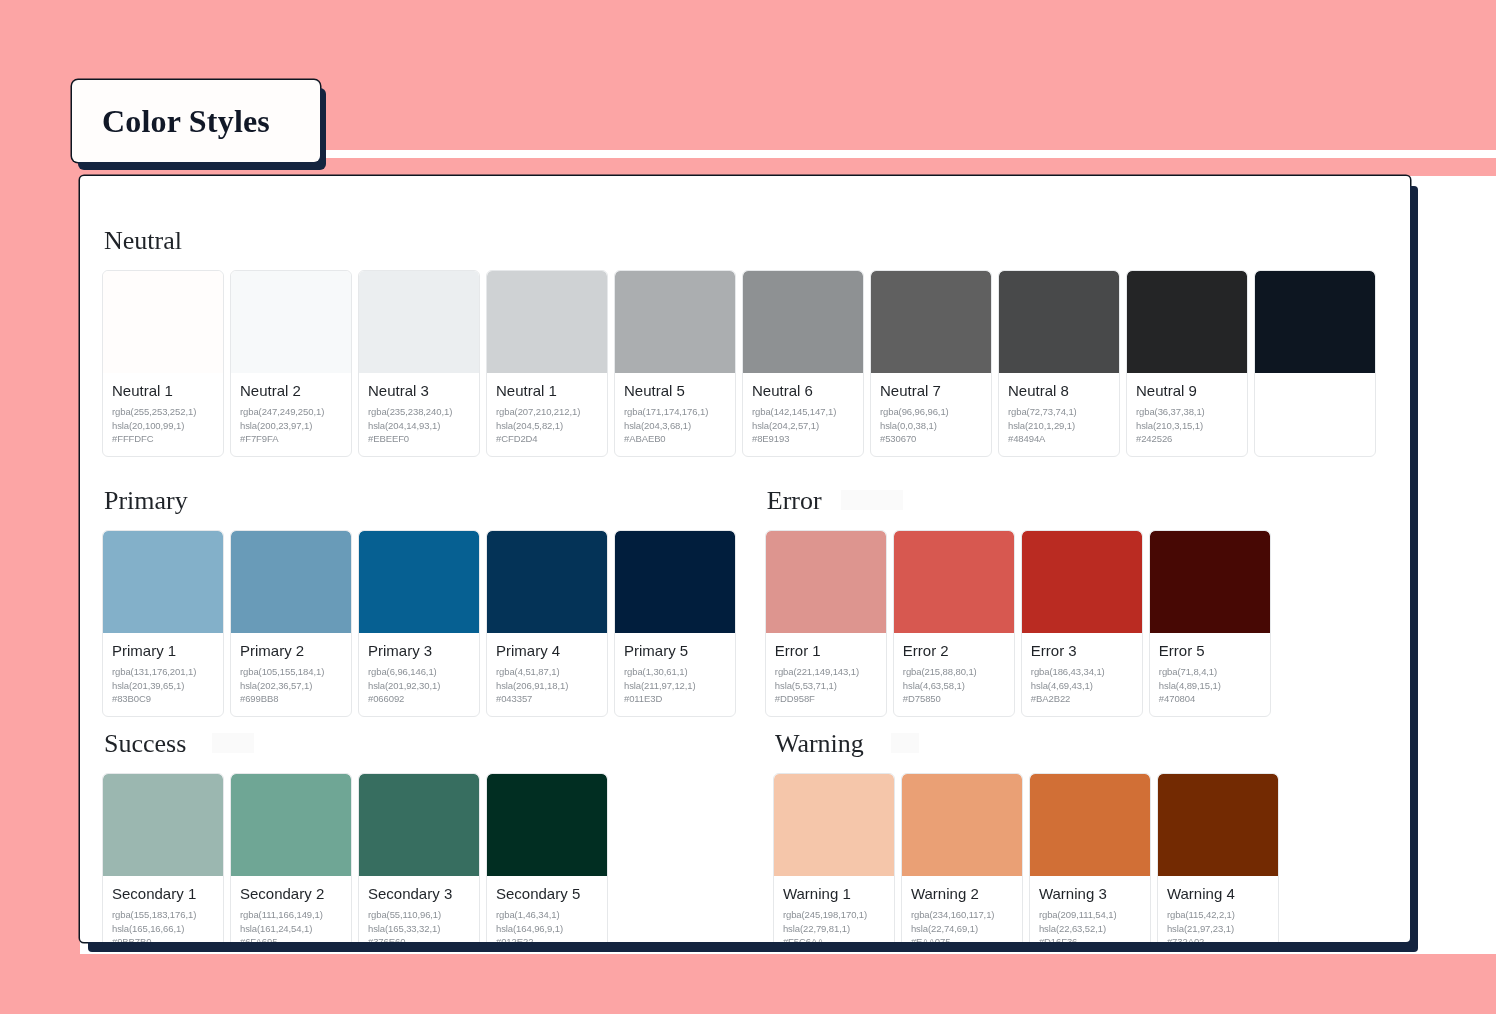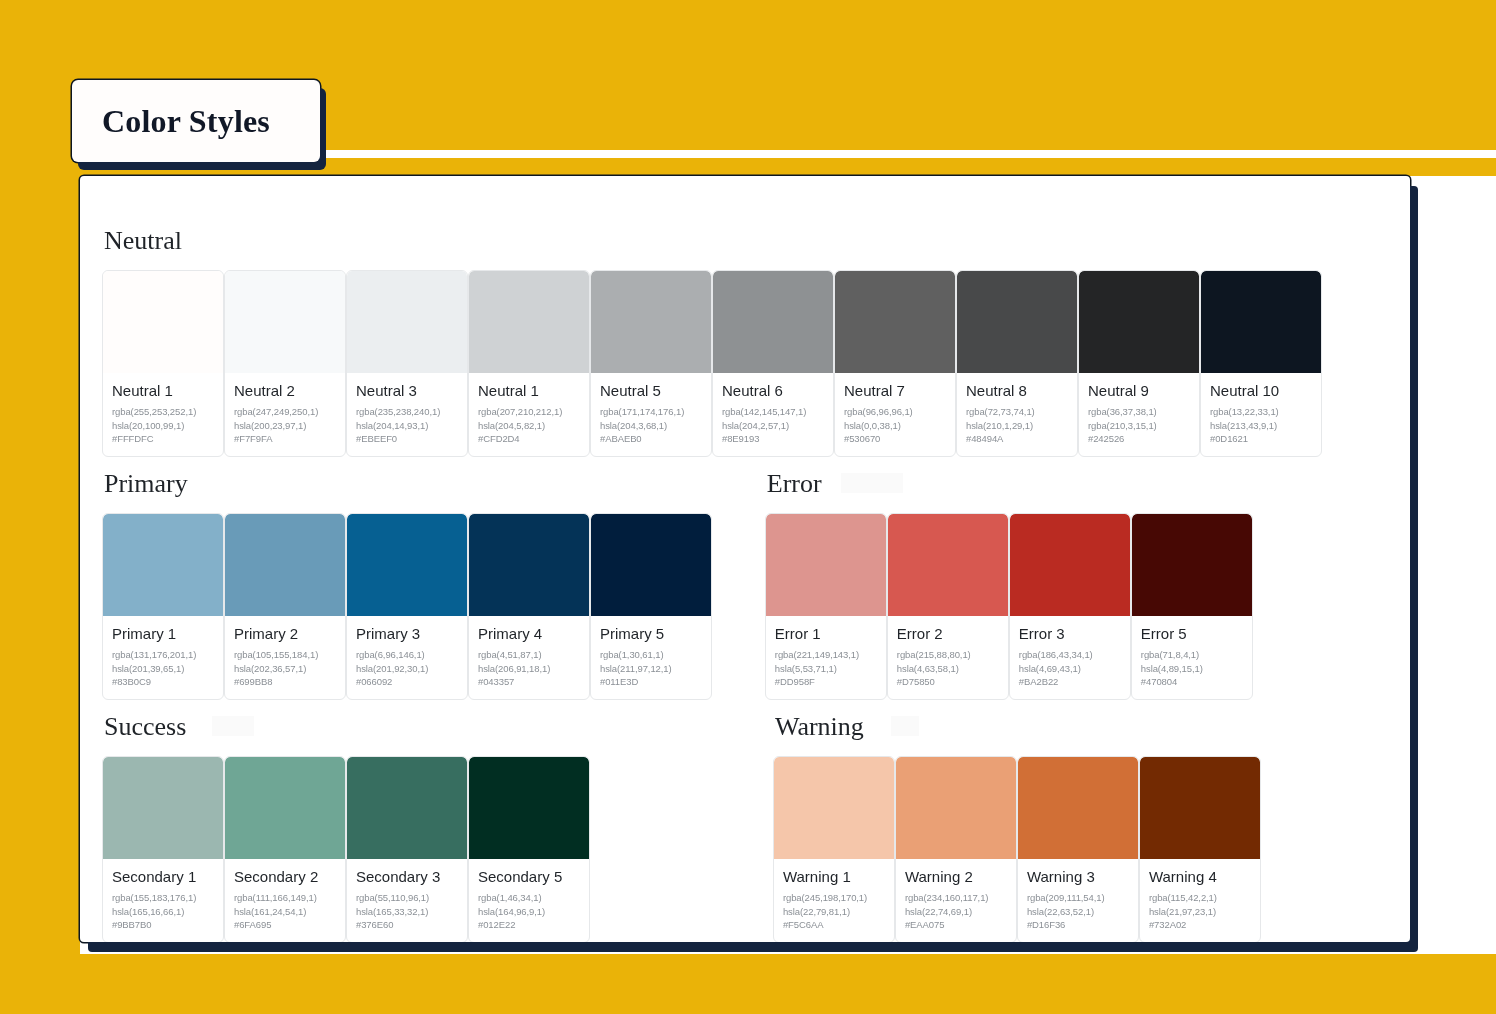--- a/index.html
+++ b/index.html
@@ -9,21 +9,21 @@
     height: 1014px;
     background: #000000;
     font-family: "Liberation Sans", sans-serif;
     overflow: hidden;
   }
 
   #stage {
     position: relative;
     width: 1496px;
     height: 1014px;
-    background: #eab308;
+    background: #fca5a5;
   }
 
   
   .bg-plane {
     position: absolute;
     left: 80px;
     top: 176px;
     width: 1416px;
     height: 778px;
     background: #ffffff;
@@ -80,21 +80,21 @@
     width: 100%;
     height: 100%;
     padding: 14px 22px 0 22px;
   }
 
   
   .group-row {
     display: flex;
     width: 100%;
   }
-  .group-row.r1 { margin-bottom: 0; }
+  .group-row.r1 { margin-bottom: 17px; }
 
   .group {
     position: relative;
   }
 
   .group-title {
     font-family: "Liberation Serif", serif;
     font-size: 26px;
     color: #1f2328;
     line-height: 1;
@@ -105,20 +105,21 @@
   .title-mark {
     position: absolute;
     height: 20px;
     width: 62px;
     background: #fafafa;
     top: 16px;
   }
 
   .swatch-grid {
     display: flex;
+    gap: 6px;
   }
 
   .swatch {
     width: 122px;
     background: #ffffff;
     border: 1px solid #e6e8ea;
     border-radius: 6px;
     overflow: hidden;
     display: flex;
     flex-direction: column;
@@ -238,32 +239,26 @@
                   <div class="swatch-val">rgba(72,73,74,1)</div>
                   <div class="swatch-val">hsla(210,1,29,1)</div>
                   <div class="swatch-val">#48494A</div>
                 </div>
               </div>
               <div class="swatch">
                 <div class="swatch-chip" style="background: rgb(36, 37, 38);"></div>
                 <div class="swatch-meta">
                   <div class="swatch-name">Neutral 9</div>
                   <div class="swatch-val">rgba(36,37,38,1)</div>
-                  <div class="swatch-val">rgba(210,3,15,1)</div>
+                  <div class="swatch-val">hsla(210,3,15,1)</div>
                   <div class="swatch-val">#242526</div>
                 </div>
               </div>
               <div class="swatch">
                 <div class="swatch-chip" style="background: rgb(13, 22, 33);"></div>
-                <div class="swatch-meta">
-                  <div class="swatch-name">Neutral 10</div>
-                  <div class="swatch-val">rgba(13,22,33,1)</div>
-                  <div class="swatch-val">hsla(213,43,9,1)</div>
-                  <div class="swatch-val">#0D1621</div>
-                </div>
               </div>
             </div>
         </div>
       </div>
 
       <div class="group-row">
         <div class="group" style="width:654px">
           <div class="group-title">Primary</div>
           <div class="swatch-grid" id="grid-1">
               <div class="swatch">

